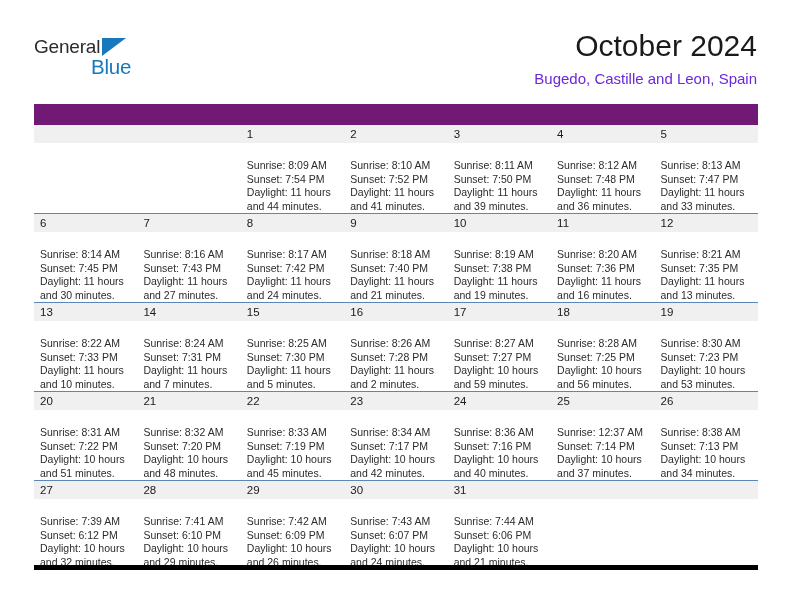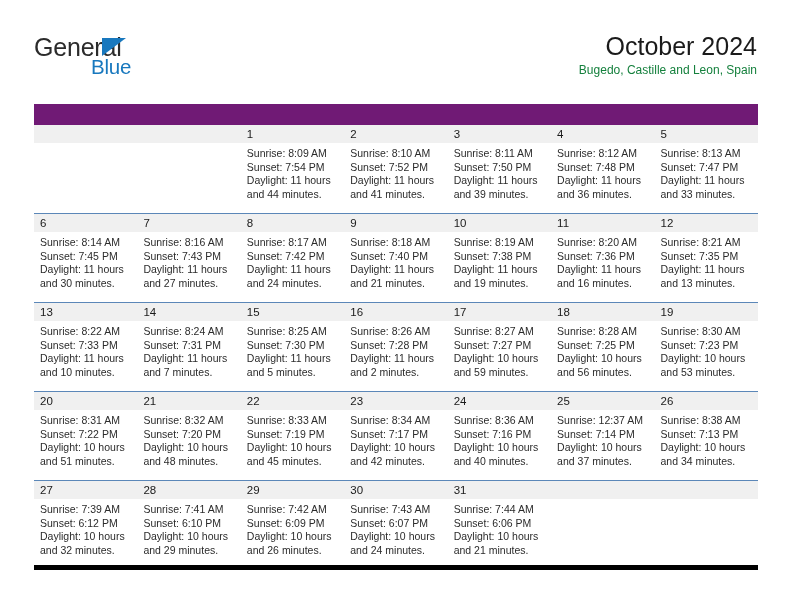--- a/index.html
+++ b/index.html
@@ -32,21 +32,21 @@
     position: absolute;
     left: 34px;
     top: 36px;
     width: 140px;
     height: 48px;
   }
   .logo-general {
     position: absolute;
     left: 0;
     top: 0;
-    font-size: 25px;
+    font-size: 19px;
     letter-spacing: -0.2px;
     color: #2b2b2b;
     font-family: "Liberation Sans", sans-serif;
     line-height: 22px;
   }
   .logo-tri {
     position: absolute;
     left: 68px;
     top: 2px;
     width: 0;
@@ -65,30 +65,31 @@
     text-align: right;
   }
 
   .title-block {
     position: absolute;
     right: 35px;
     top: 31px;
     text-align: right;
   }
   .cal-title {
-    font-size: 25px;
+    font-size: 30px;
     font-weight: normal;
     color: #1a1a1a;
     line-height: 30px;
     white-space: nowrap;
   }
   .cal-subtitle {
-    font-size: 12px;
-    color: #15803d;
+    font-size: 15px;
+    color: #6d28d9;
     line-height: 18px;
+    margin-top: 9px;
     white-space: nowrap;
   }
 
   
   .calendar {
     position: absolute;
     left: 34px;
     top: 104px;
     width: 724px;
   }
@@ -131,21 +132,21 @@
     box-sizing: border-box;
   }
   .day-num {
     font-size: 11.5px;
     color: #1a1a1a;
     line-height: 18px;
     padding-left: 6px;
     display: block;
   }
   .day-body {
-    padding: 4px 5px 0 6px;
+    padding: 16px 5px 0 6px;
   }
   .day-line {
     font-size: 10.5px;
     line-height: 13.6px;
     color: #2b2b2b;
     white-space: nowrap;
   }
   .day-cell.empty .day-num-band {
     background: #f0f0f0;
   }

